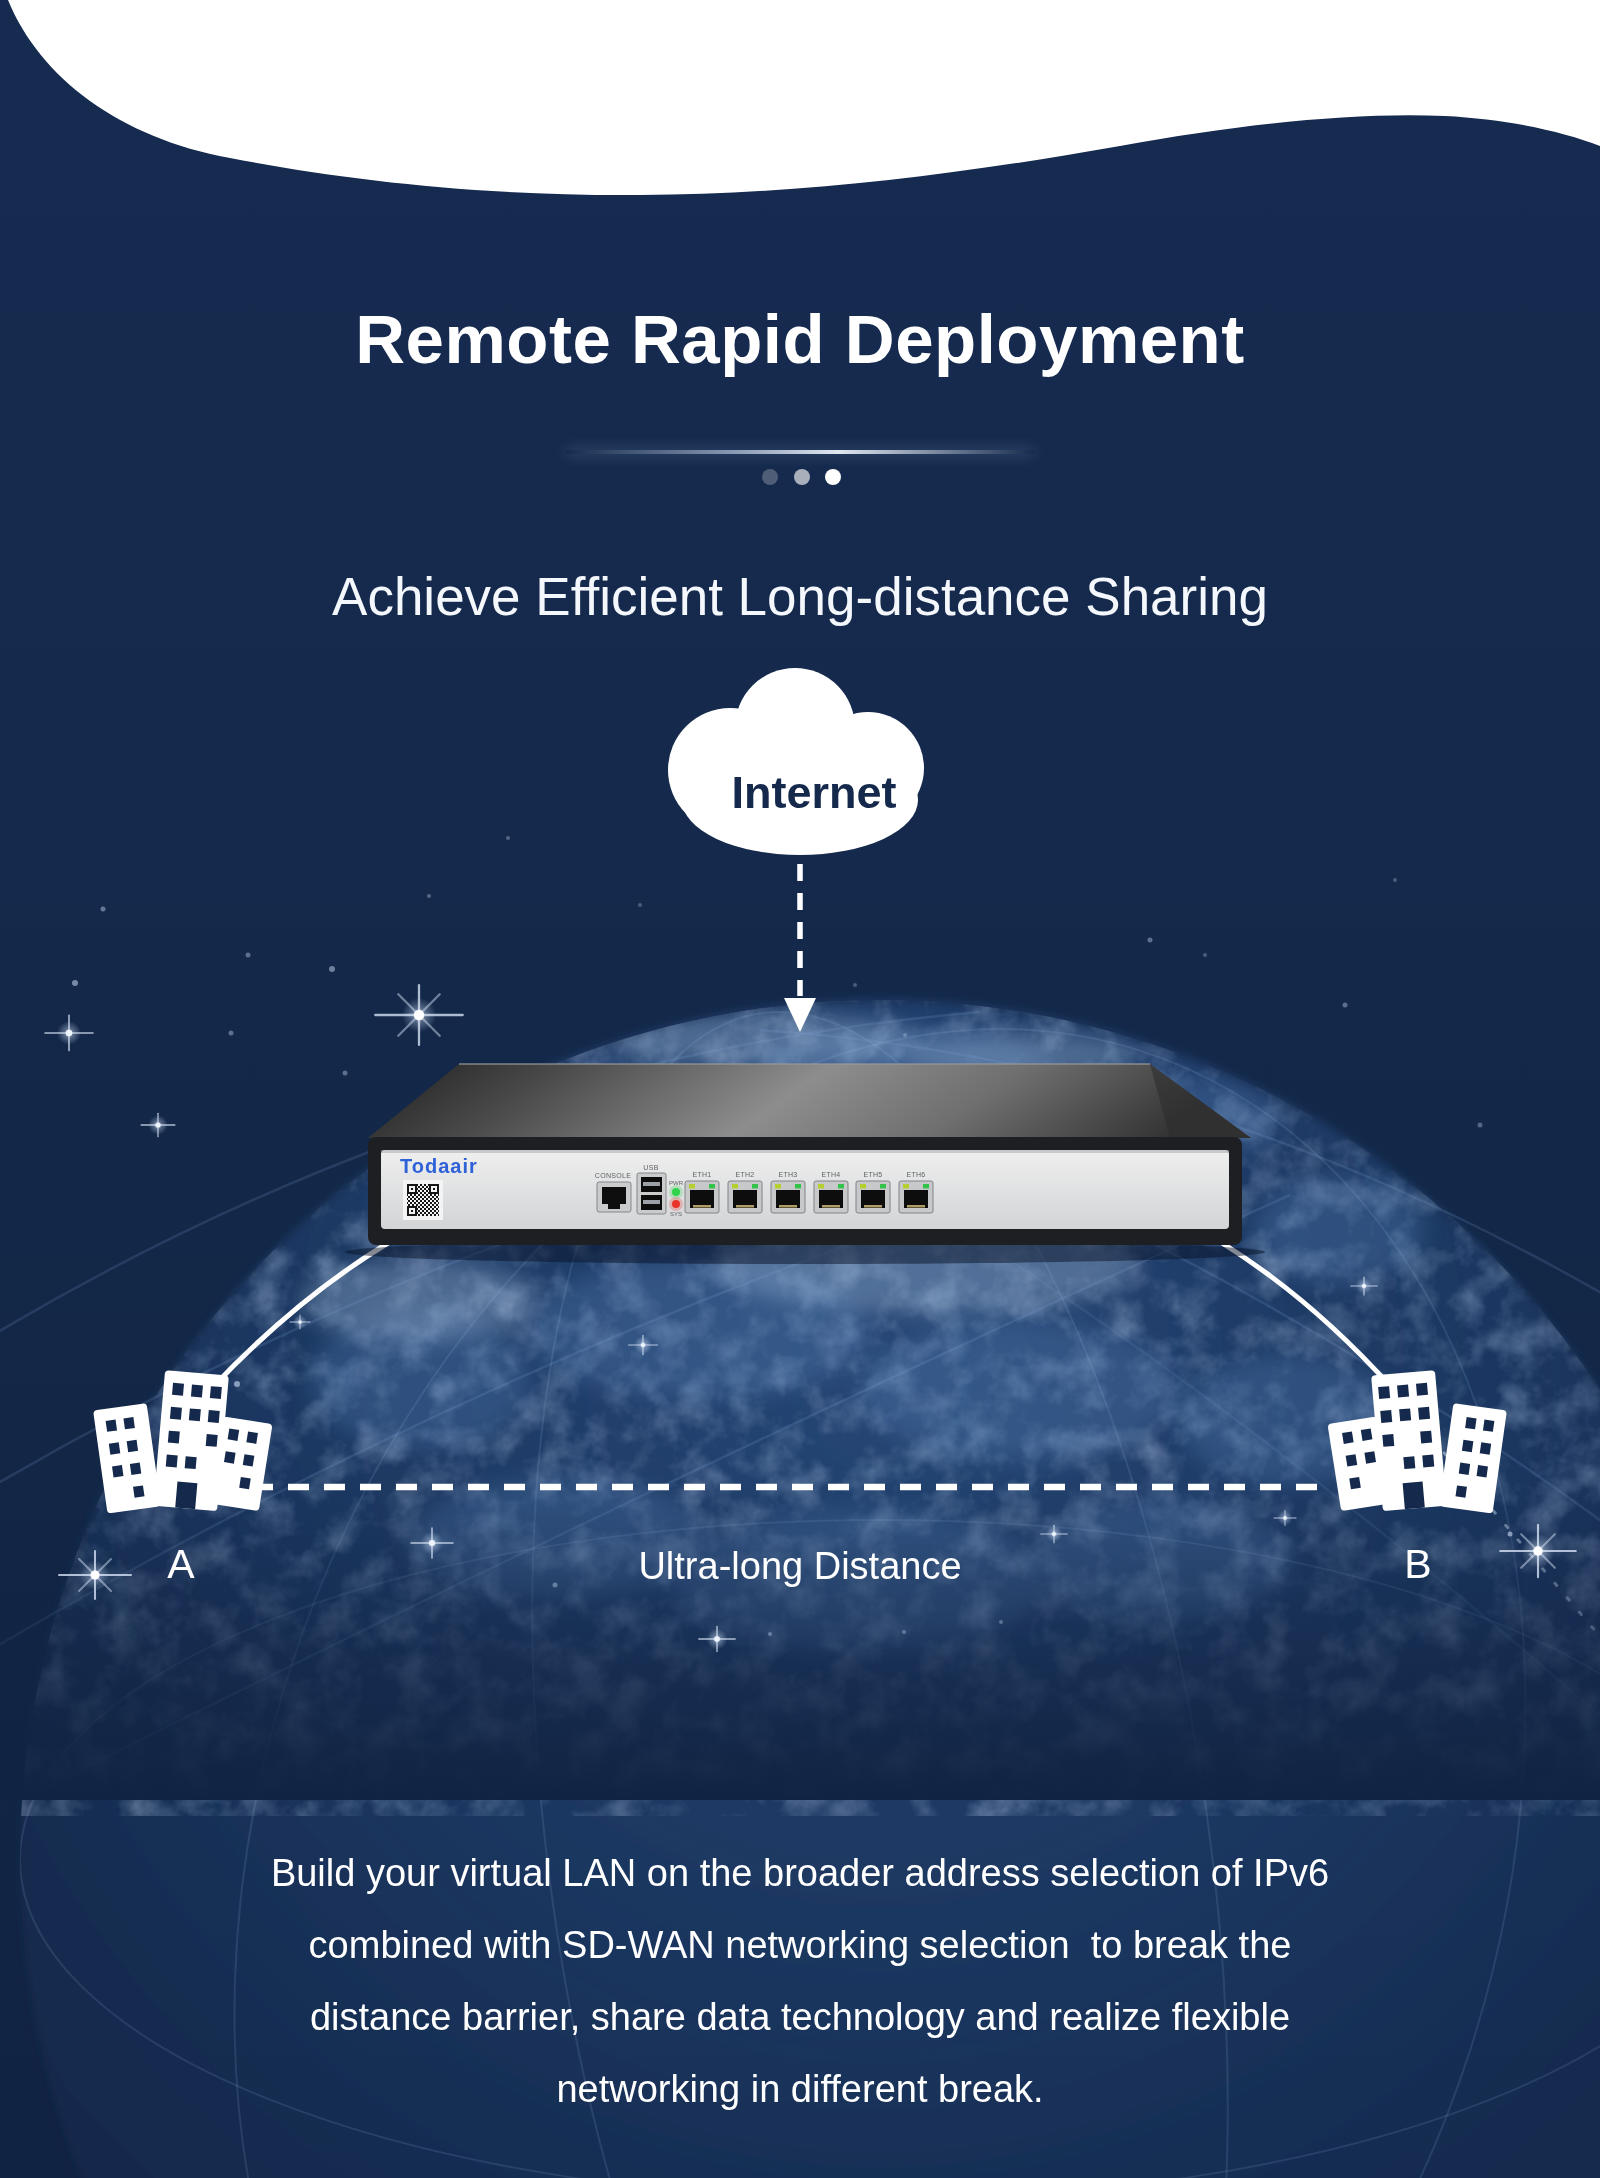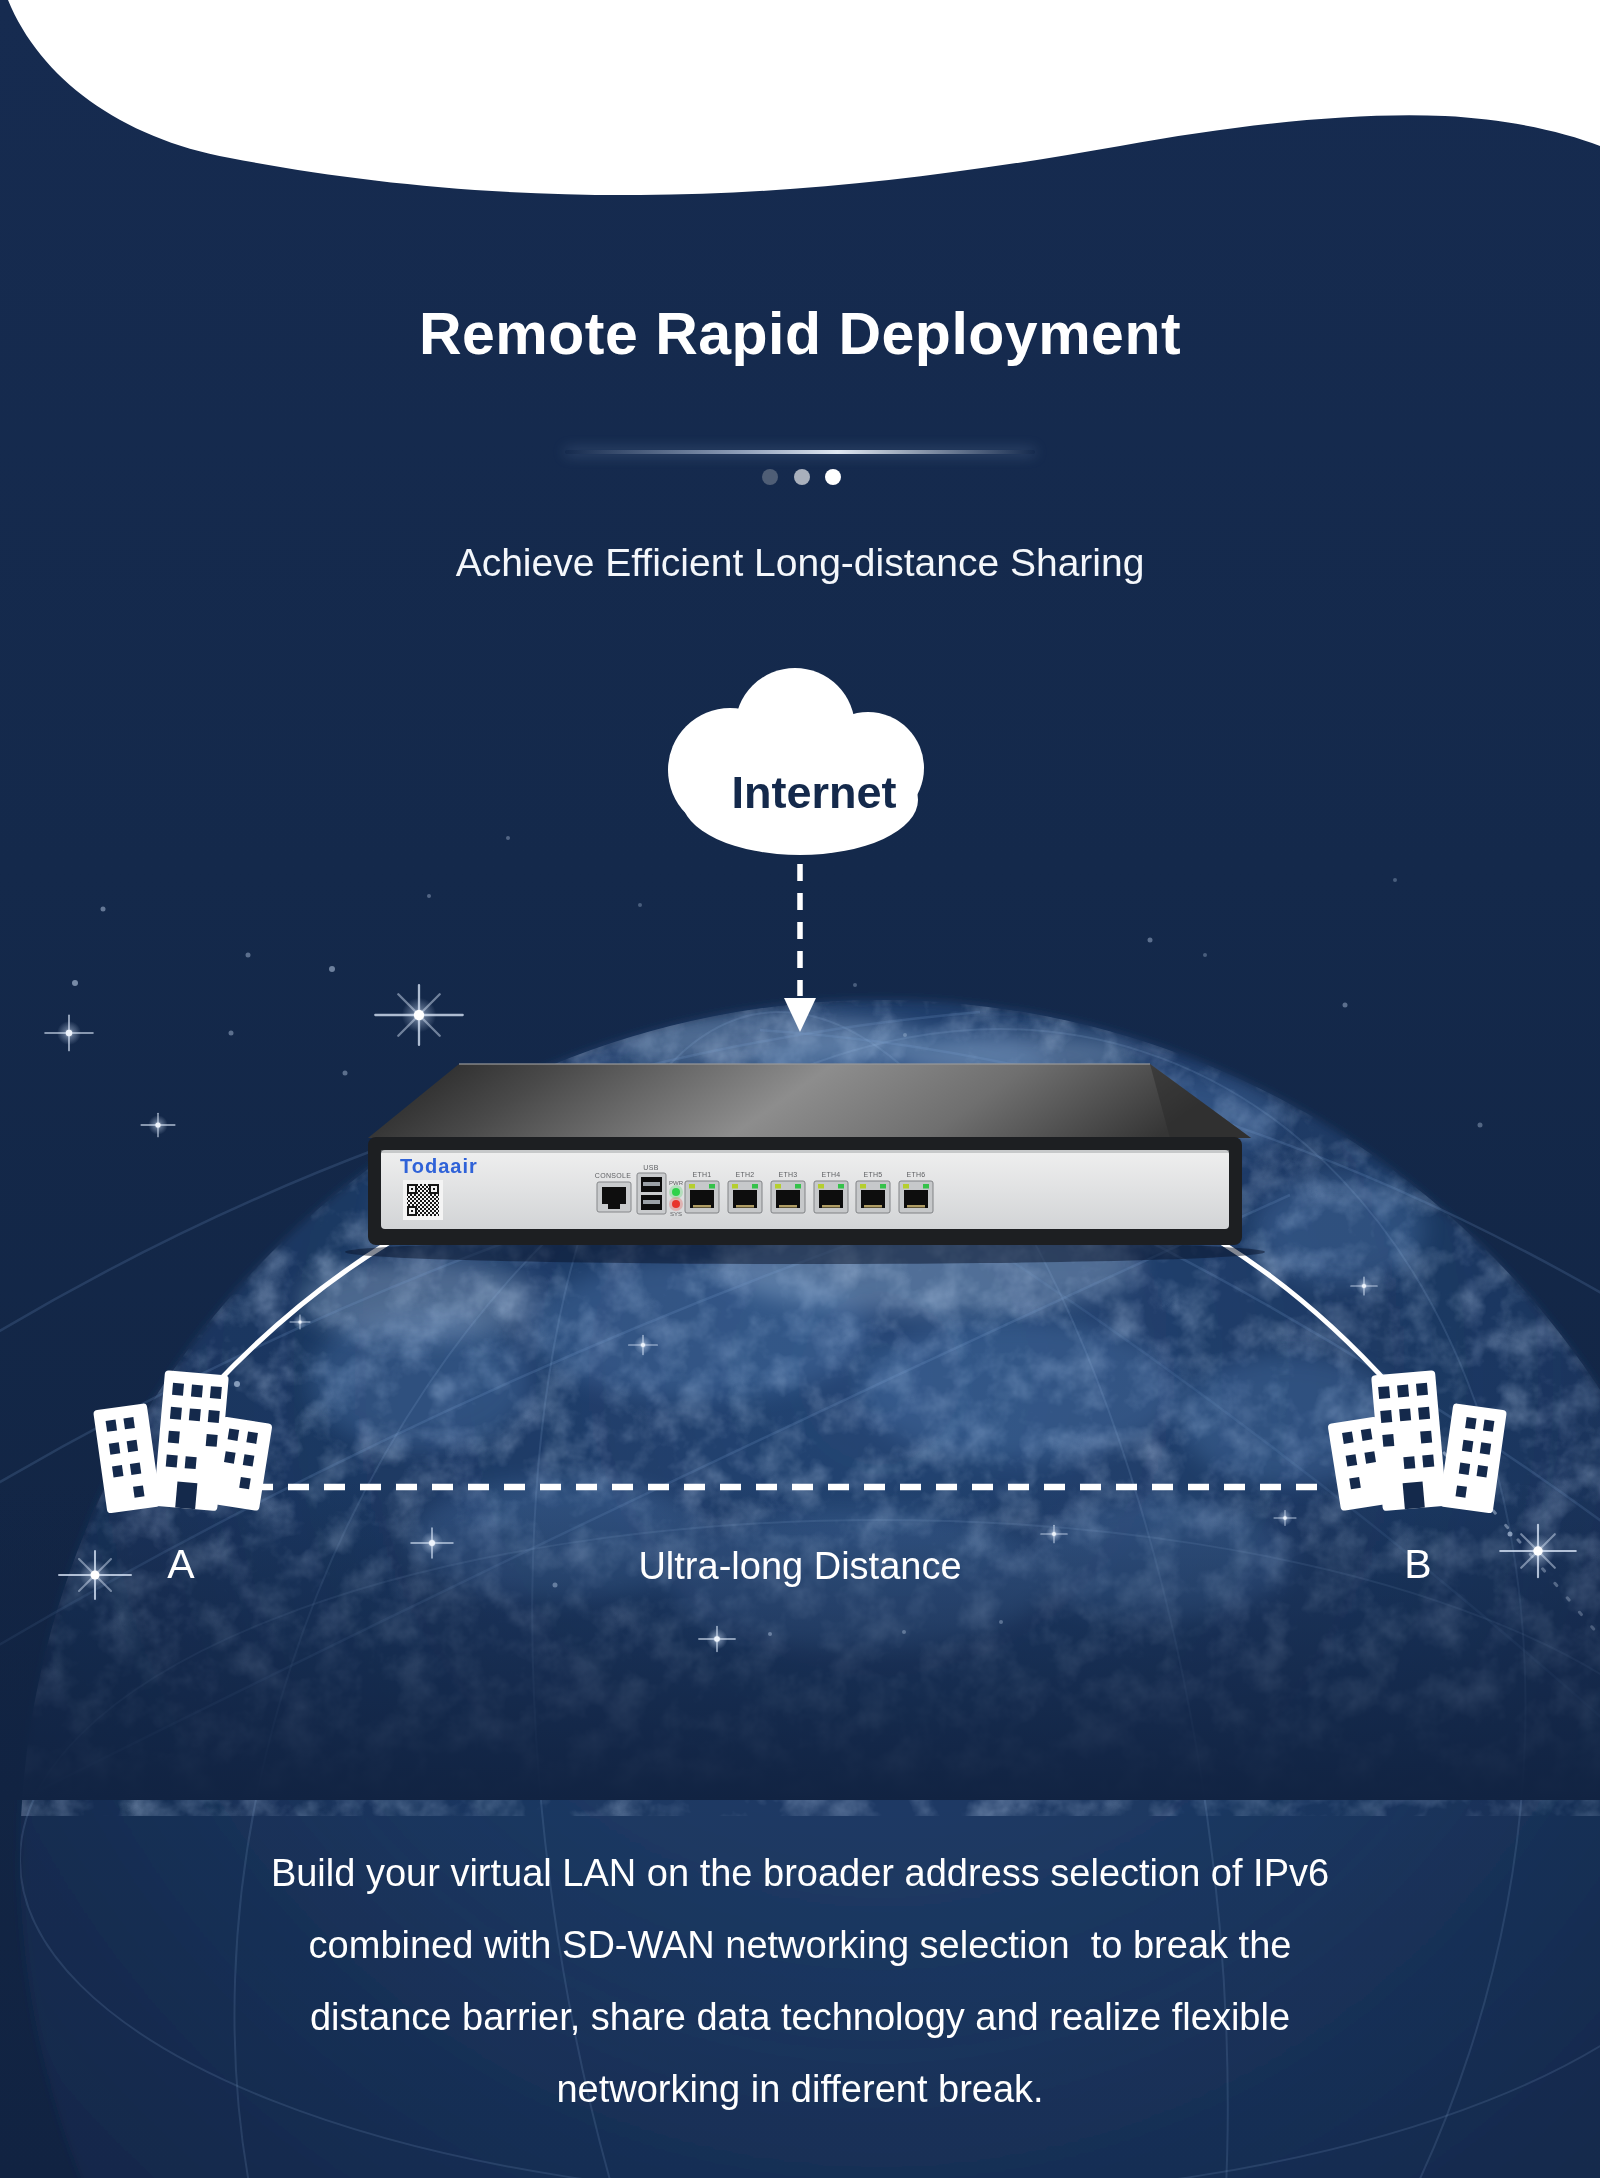--- a/index.html
+++ b/index.html
@@ -4,22 +4,22 @@
 <style>
   html,body{margin:0;padding:0;background:#0d1c33;}
   .stage{
     position:relative;width:1600px;height:2178px;overflow:hidden;
     background:linear-gradient(180deg,#162b50 0%,#14294b 40%,#122544 78%,#112342 100%);
     font-family:"Liberation Sans",sans-serif;
   }
   svg{display:block;}
   .layer{position:absolute;left:0;top:0;}
   .txt{position:absolute;left:0;right:0;text-align:center;color:#ffffff;line-height:1.08;}
-  .title{top:303px;font-size:59px;font-weight:700;letter-spacing:0.5px;}
-  .subtitle{top:542px;font-size:39px;font-weight:400;color:#f4f7fb;}
+  .title{top:303px;font-size:69px;font-weight:700;letter-spacing:0.5px;}
+  .subtitle{top:568px;font-size:53px;font-weight:400;color:#f4f7fb;}
   .divider-line{
     position:absolute;top:450px;left:565px;width:470px;height:4px;border-radius:2px;
     background:linear-gradient(90deg,rgba(170,190,215,0) 0%,rgba(186,200,222,0.75) 38%,rgba(235,242,250,0.95) 58%,rgba(170,190,215,0) 100%);
     box-shadow:0 0 14px rgba(150,180,220,0.45);
   }
   .internet-label{top:769px;font-size:45px;font-weight:700;color:#14294b;margin-left:28px;}
   .distance-label{top:1546px;font-size:38px;}
   .endpoint{position:absolute;width:80px;text-align:center;top:1541px;font-size:41px;color:#fff;}
   .endpoint-a{left:141px;}
   .endpoint-b{left:1378px;}

